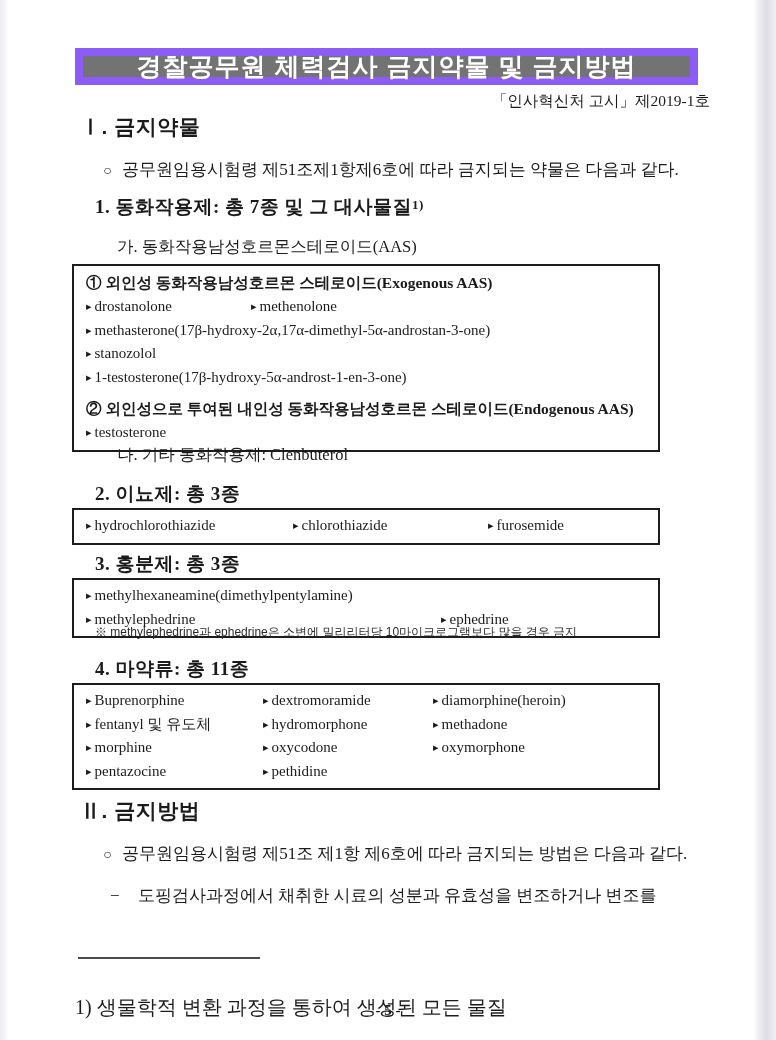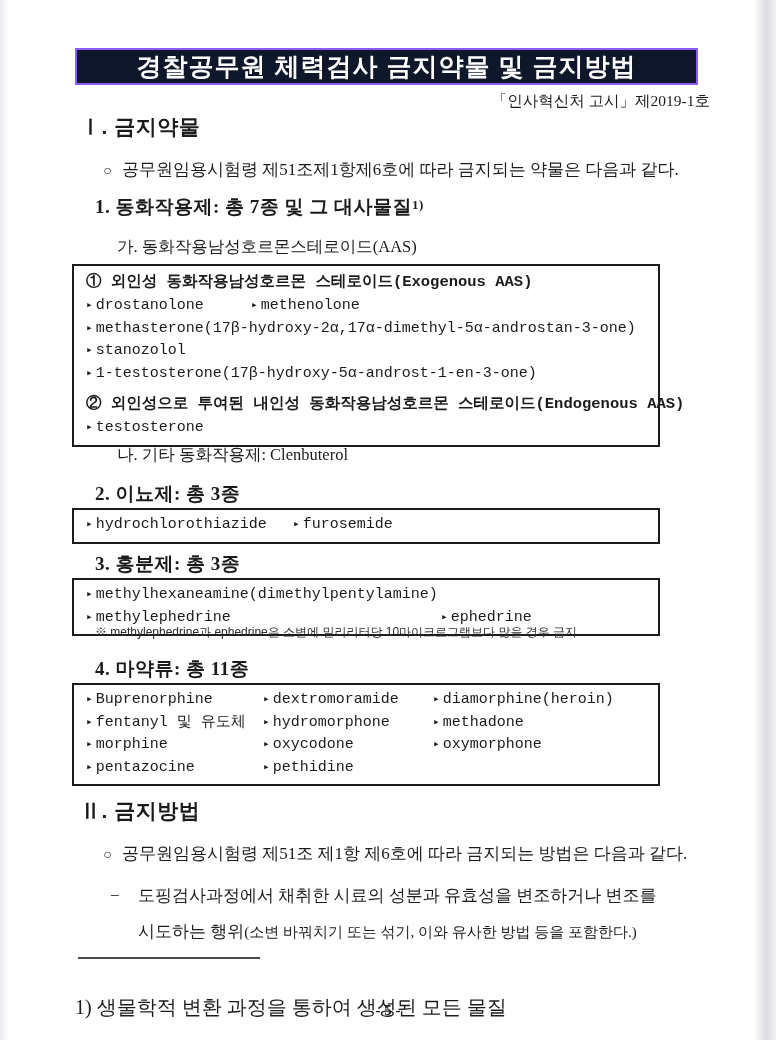--- a/index.html
+++ b/index.html
@@ -9,21 +9,21 @@
     font-family:"Liberation Serif", serif;
   }
   .edge-left{position:absolute;left:0;top:0;width:9px;height:1040px;
     background:linear-gradient(to right,#ececf1,#f7f7fa 60%,#ffffff);}
   .edge-right{position:absolute;right:0;top:0;width:22px;height:1040px;
     background:linear-gradient(to left,#f1f1f5,#dcdce3 45%,#fdfdfd);}
   .content{position:absolute;left:0;top:0;width:776px;height:1040px;}
 
   .title-bar{
     position:absolute;left:75px;top:48px;width:623px;height:37px;
-    background:#0f172a;border:2px solid #8b5cf6;box-sizing:border-box;
+    background:#737373;border:8px solid #8b5cf6;box-sizing:border-box;
     display:flex;align-items:center;justify-content:center;
   }
   .title-bar span{
     color:#ffffff;font-family:"Liberation Sans", sans-serif;
     font-weight:bold;font-size:25px;letter-spacing:1px;white-space:nowrap;
   }
   .notice-ref{
     position:absolute;right:66px;top:91px;font-size:15.5px;white-space:nowrap;
   }
   .sec-head{
@@ -35,21 +35,21 @@
   .para .marker{display:inline-block;width:29px;font-size:14px;}
   .h-num{
     position:absolute;left:95px;font-weight:bold;font-size:19px;white-space:nowrap;
     letter-spacing:.5px;
   }
   .h-num sup{font-size:13px;vertical-align:4px;}
   .h-sub{position:absolute;left:117px;font-weight:normal;font-size:16.5px;white-space:nowrap;}
   .dbox{
     position:absolute;left:72px;width:588px;box-sizing:border-box;
     border:2px solid #1c1c1c;padding:4px 12px 5px 12px;
-    font-family:Liberation Mono, monospace;font-size:15px;
+    font-family:Liberation Serif, serif;font-size:15px;
   }
   .dbox .gtitle{font-weight:bold;font-size:15.5px;line-height:25px;white-space:nowrap;}
   .dbox .row{display:flex;line-height:22.5px;}
   .dbox .cell{white-space:nowrap;}
   .b{font-size:11px;margin-right:3px;position:relative;top:-1px;}
   .w165{width:165px;}  .w207{width:207px;} .w195{width:195px;}
   .w355{width:355px;}  .w177{width:177px;} .w170{width:170px;}
   .note{
     position:absolute;left:95px;font-family:"Liberation Sans", sans-serif;
     font-size:12px;white-space:nowrap;color:#2a2a2a;
@@ -110,20 +110,21 @@
     </div>
   </div>
 
   <div class="h-sub" style="top:444px;">나. 기타 동화작용제: Clenbuterol</div>
 
   <div class="h-num" style="top:481px;">2. 이뇨제: 총 3종</div>
 
   <div class="dbox" style="top:508px;">
     <div class="row">
       <span class="cell w207"><span class="b">▸</span><span>hydrochlorothiazide</span></span>
+      <span class="cell w195"><span class="b">▸</span><span>chlorothiazide</span></span>
       <span class="cell"><span class="b">▸</span><span>furosemide</span></span>
     </div>
   </div>
 
   <div class="h-num" style="top:551px;">3. 홍분제: 총 3종</div>
 
   <div class="dbox" style="top:578px;">
     <div class="row">
       <span class="cell"><span class="b">▸</span><span>methylhexaneamine(dimethylpentylamine)</span></span>
     </div>
@@ -160,20 +161,19 @@
   </div>
 
   <div class="sec-head" style="top:797px;">Ⅱ. 금지방법</div>
 
   <div class="para" style="top:842px;">
     <span class="marker">○</span><span>공무원임용시험령 제51조 제1항 제6호에 따라 금지되는 방법은 다음과 같다.</span>
   </div>
 
   <div class="dash-para" style="top:884px;">
     <div><span class="dash">−</span><span>도핑검사과정에서 채취한 시료의 성분과 유효성을 변조하거나 변조를</span></div>
-    <div class="l2"><span>시도하는 행위</span><span class="paren">(소변 바꿔치기 또는 섞기, 이와 유사한 방법 등을 포함한다.)</span></div>
   </div>
 
   <div class="foot-rule"></div>
   <div class="footnote">1) 생물학적 변환 과정을 통하여 생성된 모든 물질</div>
   <div class="page-num">- 5 -</div>
 
 </div>
 
 </body></html>

